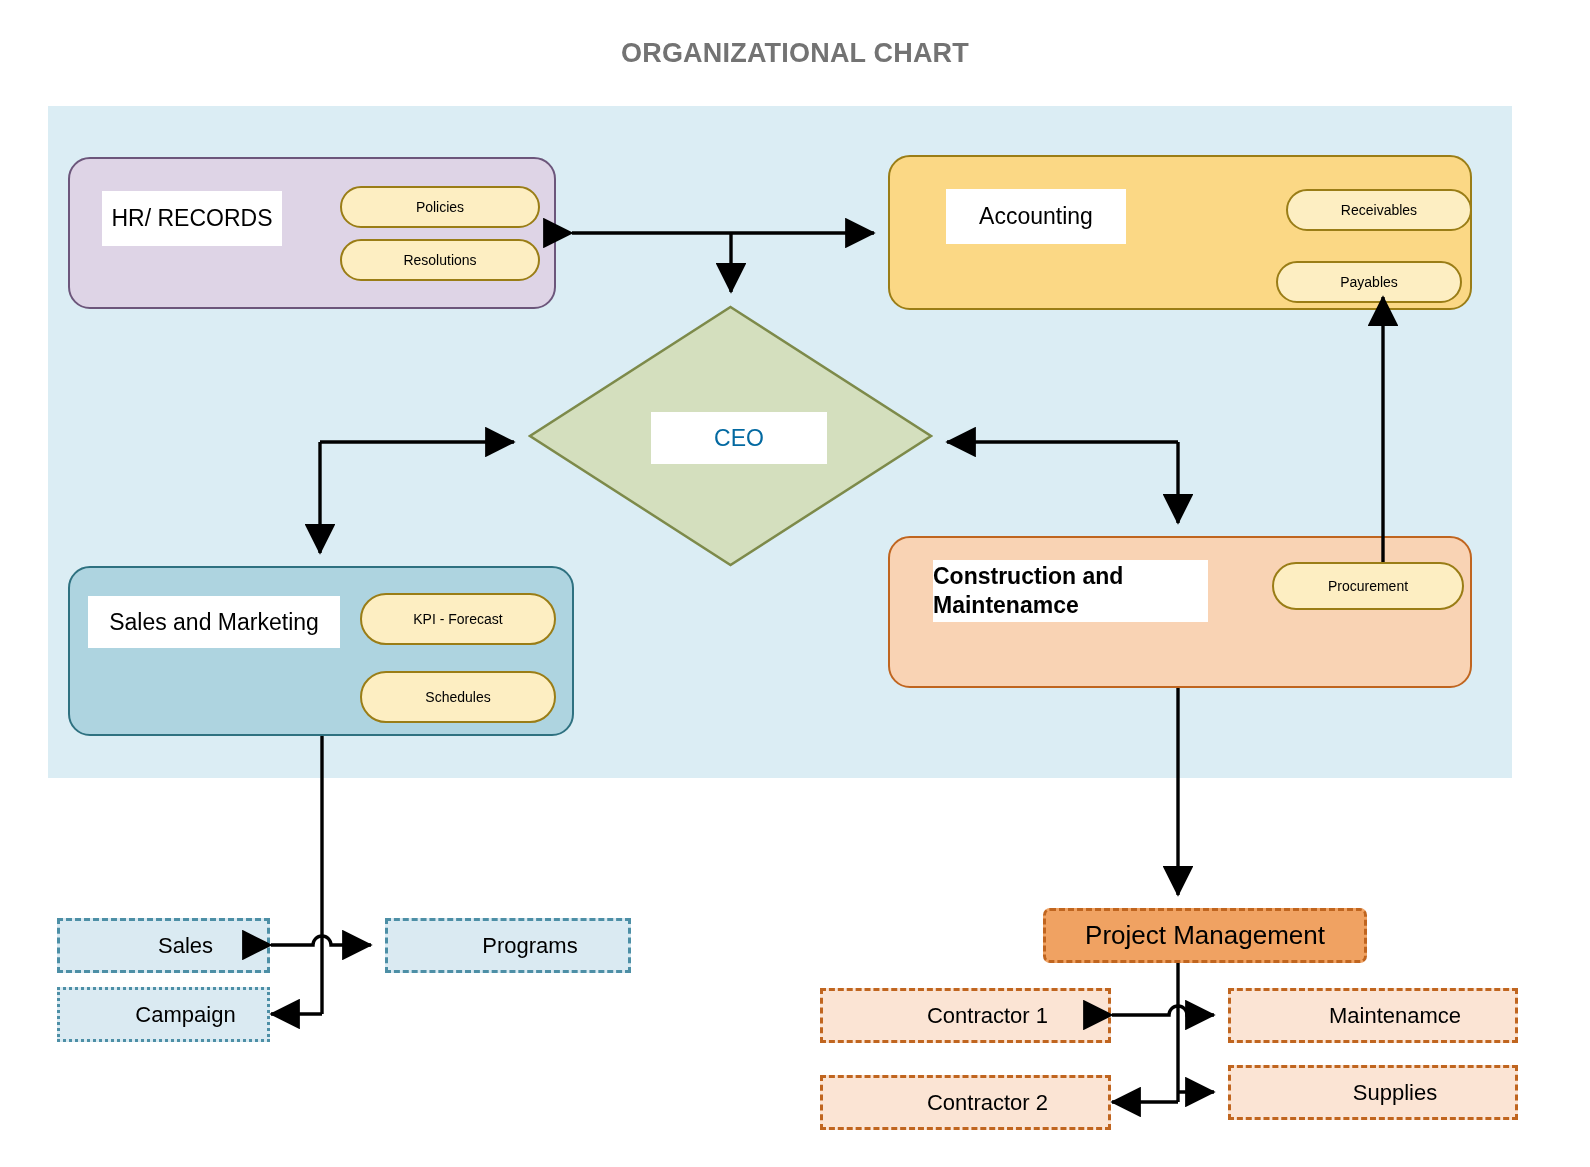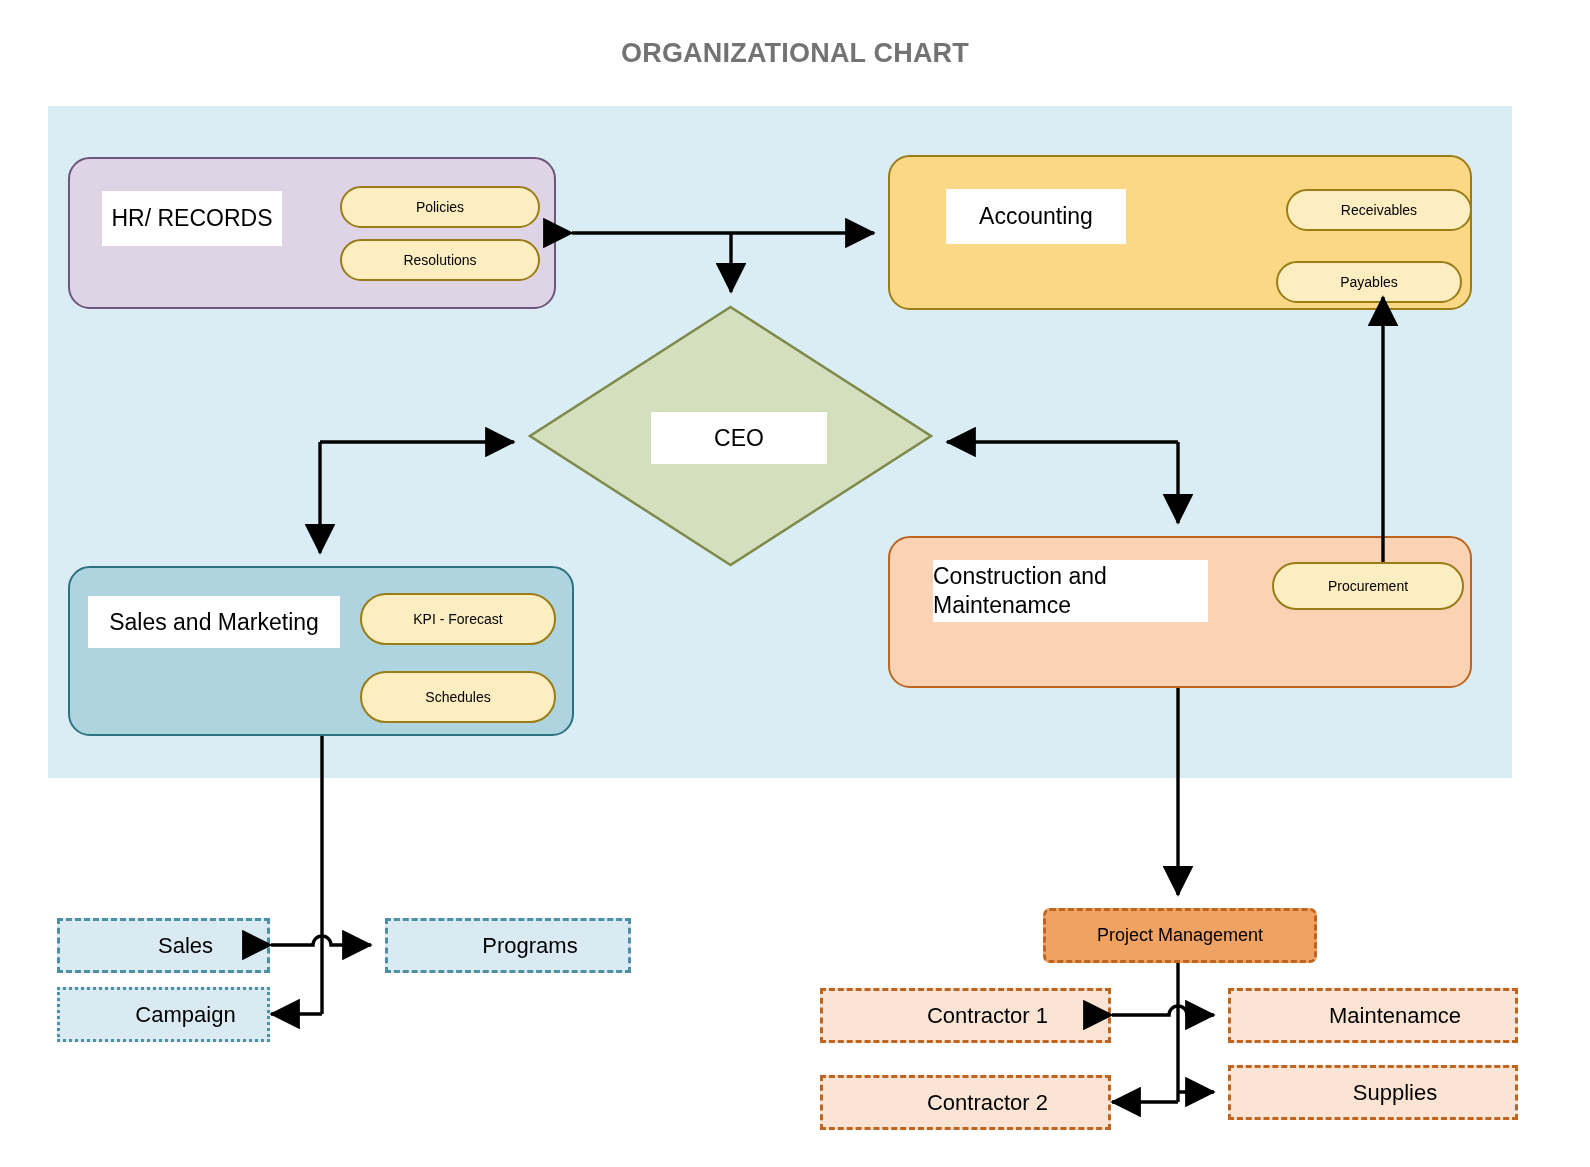--- a/index.html
+++ b/index.html
@@ -92,42 +92,42 @@
   
   #ceo-diamond {
     left: 528px; top: 305px;
     width: 405px; height: 262px;
   }
   #ceo-label {
     left: 651px; top: 412px;
     width: 176px; height: 52px;
     background: #ffffff;
     display: flex; align-items: center; justify-content: center;
-    font-size: 23px; color: #000000;
+    font-size: 23px; color: #0369a1;
   }
 
   
   #sm-box {
     left: 68px; top: 566px;
     width: 506px; height: 170px;
     background: #aed4e0;
     border-color: #2e7180;
   }
   #sm-label { left: 18px; top: 28px; width: 252px; height: 52px; }
   #sm-pill-kpi { left: 290px; top: 25px; width: 196px; height: 52px; }
   #sm-pill-sched { left: 290px; top: 103px; width: 196px; height: 52px; }
 
   
   #cm-box {
     left: 888px; top: 536px;
     width: 584px; height: 152px;
     background: #f9d3b4;
     border-color: #c0651f;
   }
-  #cm-label { left: 43px; top: 22px; width: 275px; height: 62px; }
+  #cm-label { left: 43px; top: 22px; width: 275px; height: 62px; font-weight: bold; }
   #cm-pill-procurement { left: 382px; top: 24px; width: 192px; height: 48px; }
 
   
   .leaf {
     position: absolute;
     display: flex;
     align-items: center;
     justify-content: center;
     font-size: 22px;
     color: #000;
@@ -144,26 +144,26 @@
   .leaf-peach-dashed {
     background: #fbe4d4;
     border: 3px dashed #c0651f;
   }
   #leaf-sales     { left: 57px;  top: 918px;  width: 213px; height: 55px; }
   #leaf-campaign  { left: 57px;  top: 987px;  width: 213px; height: 55px; }
   #leaf-programs  { left: 385px; top: 918px;  width: 246px; height: 55px; }
 
   #pm-box {
     left: 1043px; top: 908px;
-    width: 274px; height: 55px;
+    width: 324px; height: 55px;
     background: #f0a262;
     border: 3px dashed #c0651f;
     border-radius: 7px;
     display: flex; align-items: center; justify-content: center;
-    font-size: 18px; color: #000;
+    font-size: 26px; color: #000;
   }
   #leaf-contractor1 { left: 820px;  top: 988px;  width: 291px; height: 55px; }
   #leaf-contractor2 { left: 820px;  top: 1075px; width: 291px; height: 55px; }
   #leaf-maintenance { left: 1228px; top: 988px;  width: 290px; height: 55px; }
   #leaf-supplies    { left: 1228px; top: 1065px; width: 290px; height: 55px; }
 
   
   #connectors {
     left: 0; top: 0;
     width: 1590px; height: 1167px;

